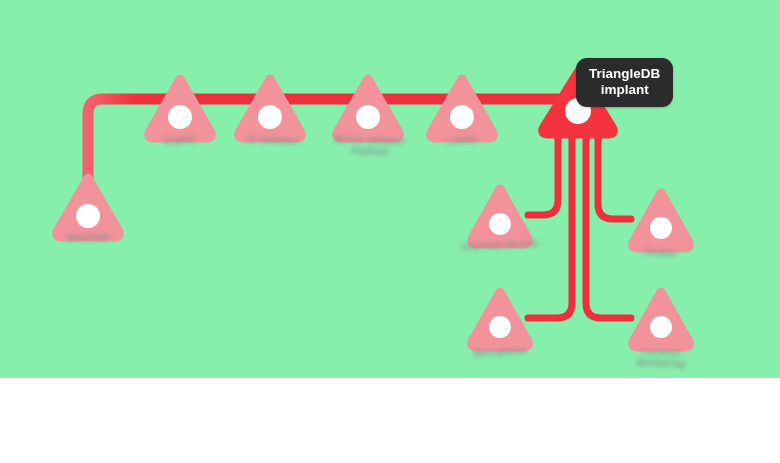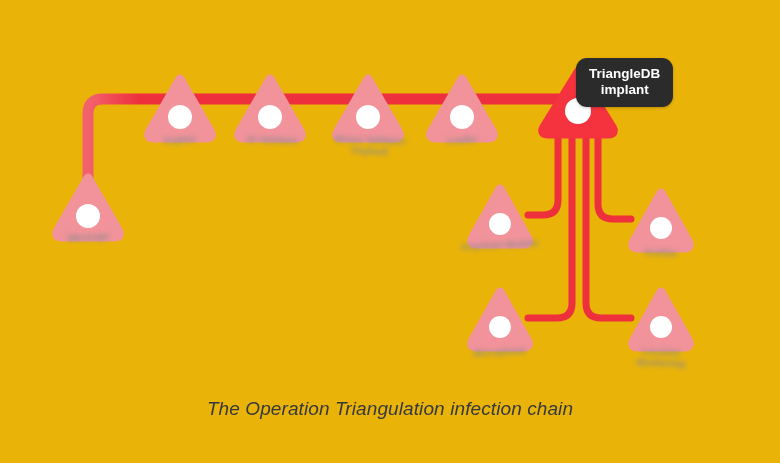--- a/index.html
+++ b/index.html
@@ -9,22 +9,22 @@
   body {
     width: 780px;
     height: 463px;
     background: #ffffff;
     font-family: "Liberation Sans", sans-serif;
     overflow: hidden;
   }
   #figure {
     position: relative;
     width: 780px;
-    height: 463px;
-    background: #eab308;
+    height: 378px;
+    background: #86efac;
   }
   #diagram-svg {
     position: absolute;
     left: 0;
     top: 0;
     width: 780px;
     height: 463px;
   }
   .node-label {
     position: absolute;
@@ -161,15 +161,14 @@
   <div class="node-label skew-a" style="left:462px; top:135px; width:80px;">Loader</div>
   <div class="node-label skew-a" style="left:500px; top:240px; width:90px;">Keychain Module</div>
   <div class="node-label skew-b" style="left:661px; top:248px; width:80px;">Profiler</div>
   <div class="node-label skew-a" style="left:500px; top:347px; width:80px;">Microphone</div>
   <div class="node-label skew-b" style="left:661px; top:347px; width:80px;">Location
 Monitoring</div>
 
   <div id="tooltip" style="left:576px; top:58px;">TriangleDB
 implant</div>
 
-  <div id="caption" style="top:398px;">The Operation Triangulation infection chain</div>
 
 </div>
 
 </body></html>

